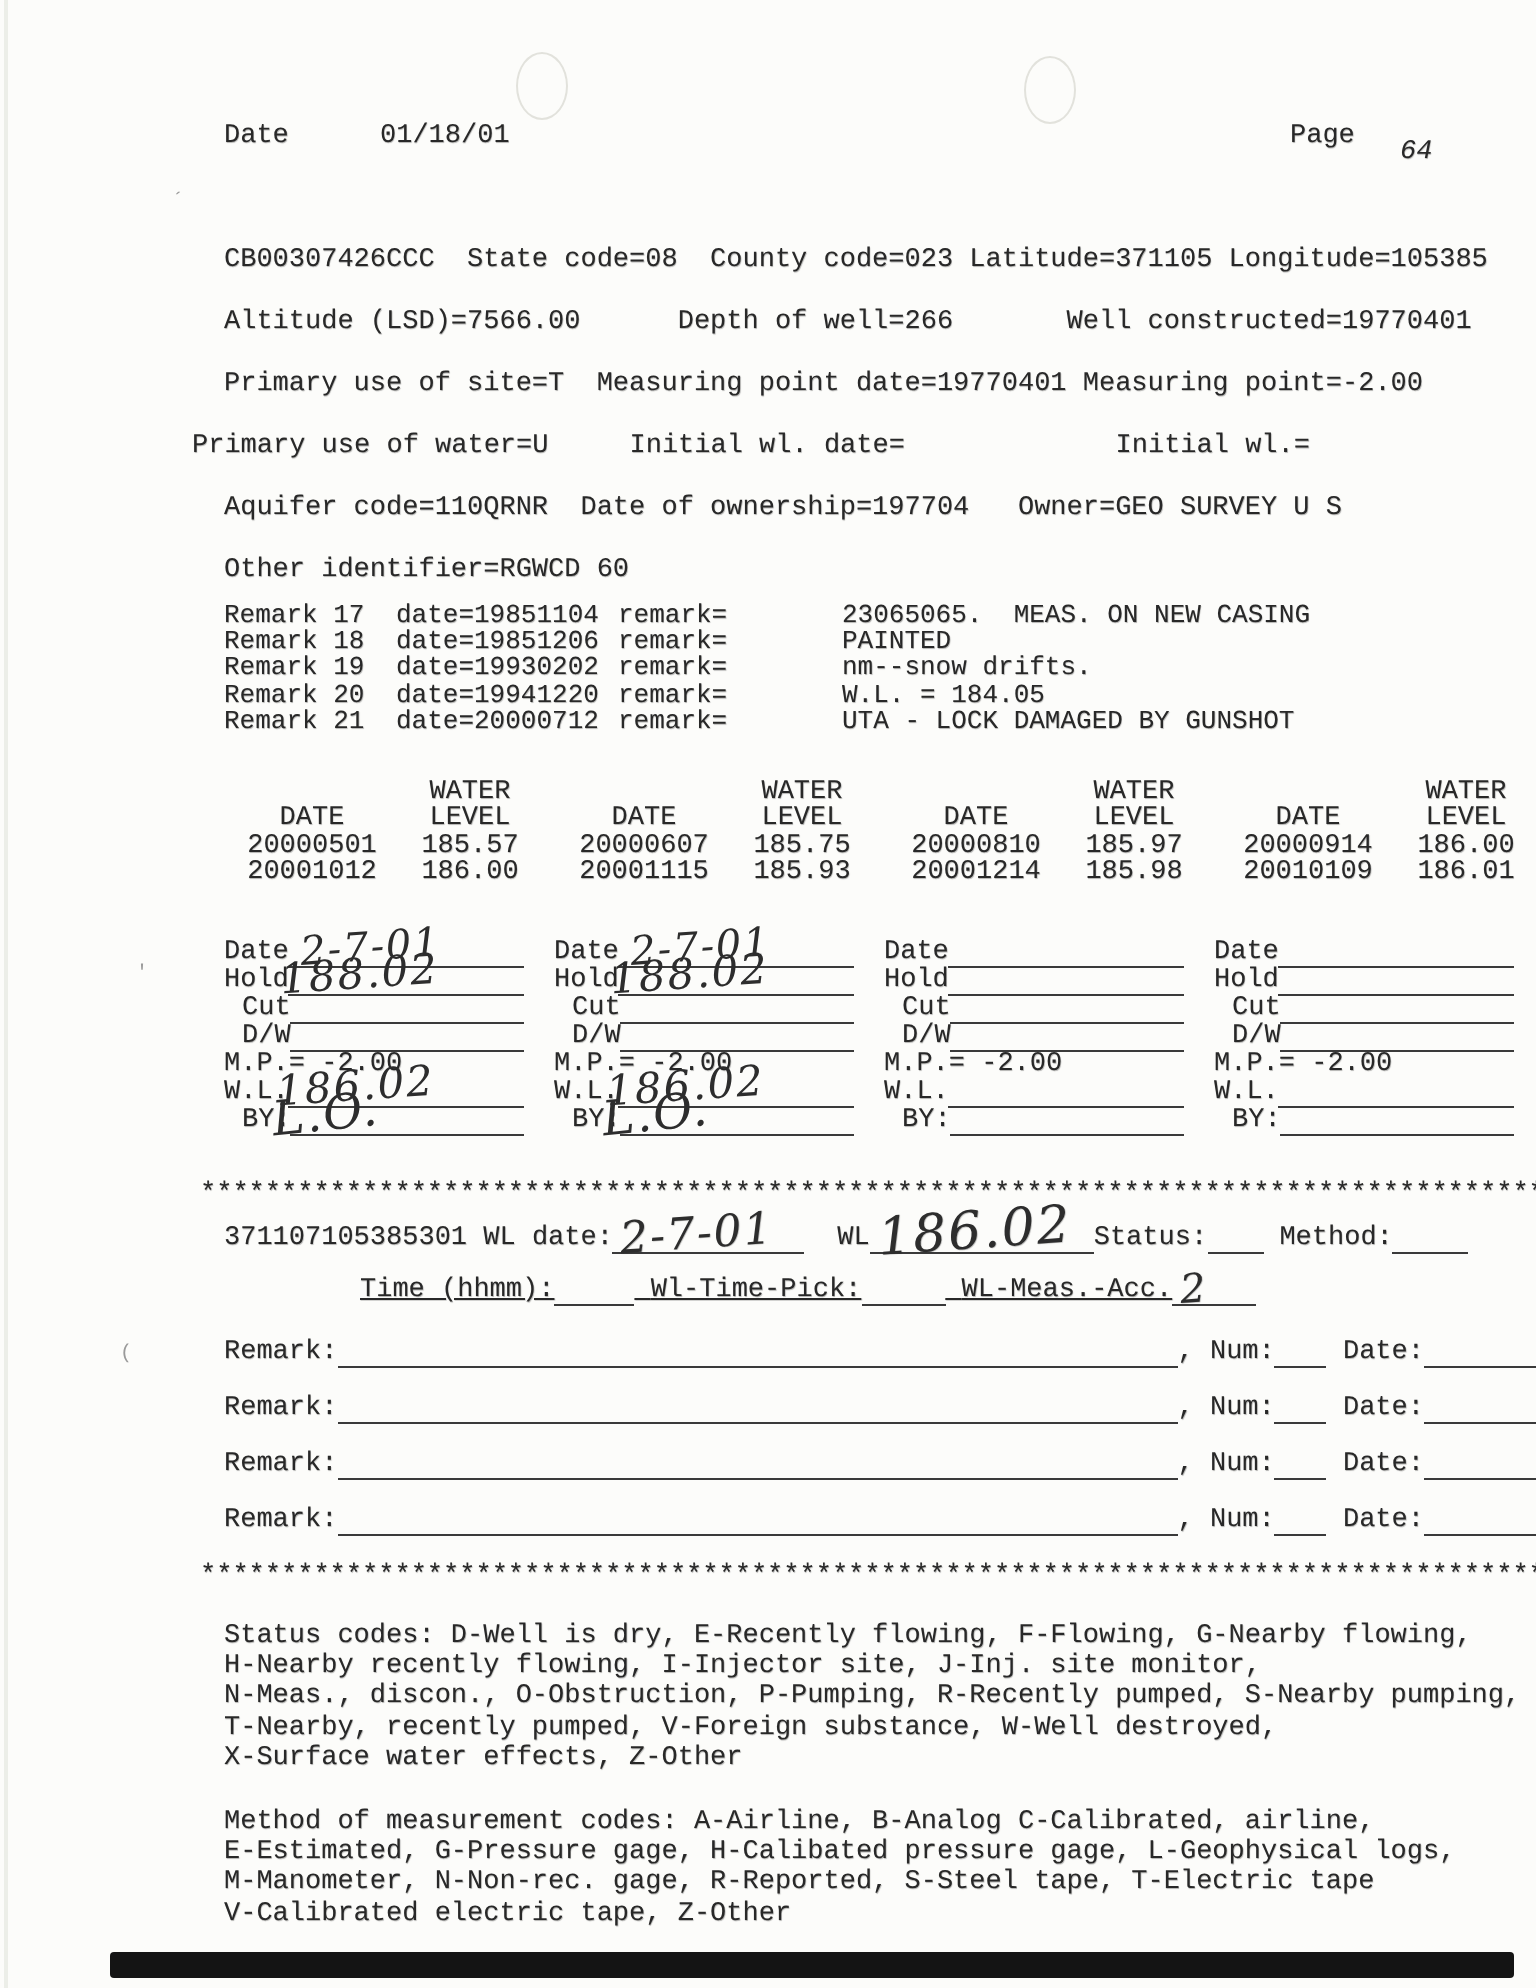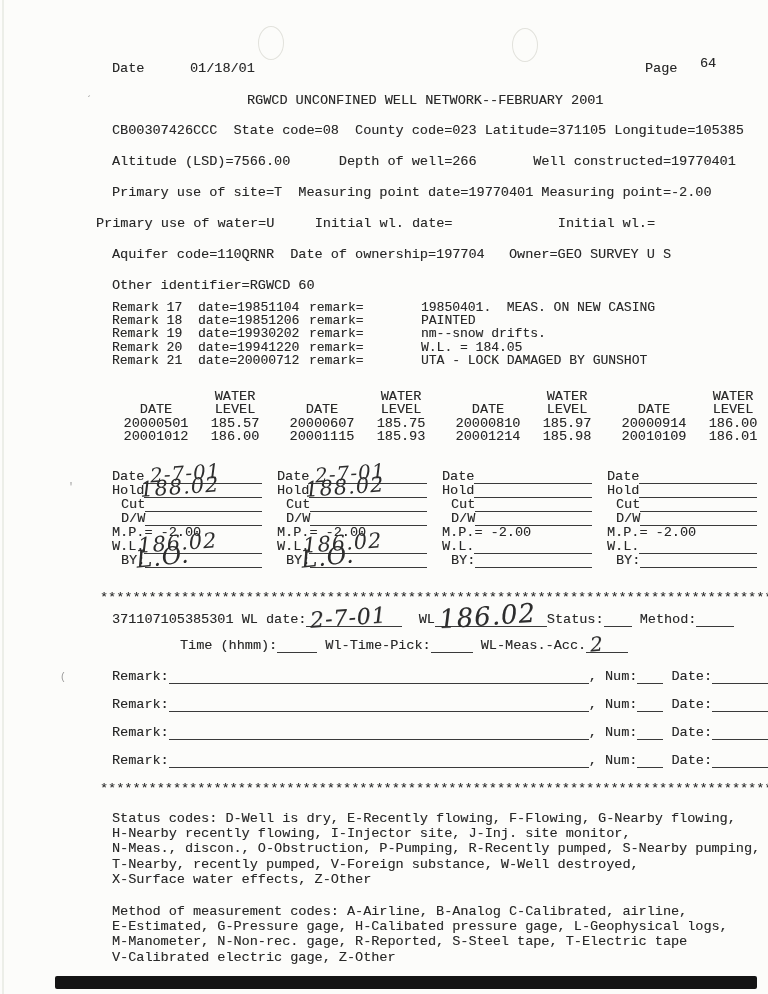--- a/index.html
+++ b/index.html
@@ -45,21 +45,21 @@
       text-shadow:0.3px 0.3px 0.4px rgba(50,50,50,0.35);}
   
   .wl-line{position:absolute;left:112px;top:612px;display:flex;align-items:flex-end;
       font-size:13.5px;white-space:pre;
       text-shadow:0.3px 0.3px 0.4px rgba(50,50,50,0.35);}
   .blankbox{display:inline-block;border-bottom:1.3px solid #3a3a3a;height:12px;
       position:relative;}
   .blankbox .hw{position:absolute;bottom:-2px;left:4px;}
   .time-line{position:absolute;left:180px;top:638px;display:flex;align-items:flex-end;
       font-size:13.5px;white-space:pre;
-      text-shadow:0.3px 0.3px 0.4px rgba(50,50,50,0.35);}
+      text-shadow:0.3px 0.3px 0.4px rgba(50,50,50,0.35);text-decoration:underline;}
   
   .brem{position:absolute;left:112px;width:660px;display:flex;align-items:flex-end;
       font-size:13.5px;white-space:pre;
       text-shadow:0.3px 0.3px 0.4px rgba(50,50,50,0.35);}
   
   .codes{position:absolute;left:112px;}
   .codes div{font-size:13.5px;line-height:15.2px;white-space:pre;
       text-shadow:0.3px 0.3px 0.4px rgba(50,50,50,0.35);}
   
   .punch{position:absolute;width:24px;height:32px;border:1.5px solid #e2e2dc;
@@ -78,34 +78,33 @@
   <div class="edge-line"></div>
   <div class="punch" style="left:258px;top:26px;"></div>
   <div class="punch" style="left:512px;top:28px;"></div>
   <div class="speck" style="left:86px;top:96px;">´</div>
   <div class="speck" style="left:68px;top:482px;">'</div>
   <div class="speck" style="left:60px;top:672px;">(</div>
 
   <div class="t" style="left:112px;top:62px;">Date</div>
   <div class="t" style="left:190px;top:62px;">01/18/01</div>
   <div class="t" style="left:645px;top:62px;">Page</div>
-  <div class="t" style="left:700px;top:57px;">64</div>
-
-  <div class="t" style="left:247px;top:94px;">RGWCD UNCONFINED WELL NETWORK--FEBRUARY 2001</div>
+  <div class="t" style="left:700px;top:70px;font-style:italic;">64</div>
+
 
   <div class="t" style="left:112px;top:124px;">CB00307426CCC  State code=08  County code=023 Latitude=371105 Longitude=105385</div>
   <div class="t" style="left:112px;top:155px;">Altitude (LSD)=7566.00      Depth of well=266       Well constructed=19770401</div>
   <div class="t" style="left:112px;top:186px;">Primary use of site=T  Measuring point date=19770401 Measuring point=-2.00</div>
   <div class="t" style="left:96px;top:217px;">Primary use of water=U     Initial wl. date=             Initial wl.=</div>
   <div class="t" style="left:112px;top:248px;">Aquifer code=110QRNR  Date of ownership=197704   Owner=GEO SURVEY U S</div>
   <div class="t" style="left:112px;top:279px;">Other identifier=RGWCD 60</div>
 
   <div class="remlog">
     <div class="remlog-row">
-      <span>Remark 17</span><span>date=19851104</span><span>remark=</span><span>19850401.  MEAS. ON NEW CASING</span>
+      <span>Remark 17</span><span>date=19851104</span><span>remark=</span><span>23065065.  MEAS. ON NEW CASING</span>
     </div>
     <div class="remlog-row">
       <span>Remark 18</span><span>date=19851206</span><span>remark=</span><span>PAINTED</span>
     </div>
     <div class="remlog-row">
       <span>Remark 19</span><span>date=19930202</span><span>remark=</span><span>nm--snow drifts.</span>
     </div>
     <div class="remlog-row">
       <span>Remark 20</span><span>date=19941220</span><span>remark=</span><span>W.L. = 184.05</span>
     </div>
@@ -349,18 +348,18 @@
     <div>H-Nearby recently flowing, I-Injector site, J-Inj. site monitor,</div>
     <div>N-Meas., discon., O-Obstruction, P-Pumping, R-Recently pumped, S-Nearby pumping,</div>
     <div>T-Nearby, recently pumped, V-Foreign substance, W-Well destroyed,</div>
     <div>X-Surface water effects, Z-Other</div>
   </div>
 
   <div class="codes" style="top:904px;">
     <div>Method of measurement codes: A-Airline, B-Analog C-Calibrated, airline,</div>
     <div>E-Estimated, G-Pressure gage, H-Calibated pressure gage, L-Geophysical logs,</div>
     <div>M-Manometer, N-Non-rec. gage, R-Reported, S-Steel tape, T-Electric tape</div>
-    <div>V-Calibrated electric gage, Z-Other</div>
+    <div>V-Calibrated electric tape, Z-Other</div>
   </div>
 
   <div class="bottom-bar"></div>
 
 </div>
 
 </body></html>

